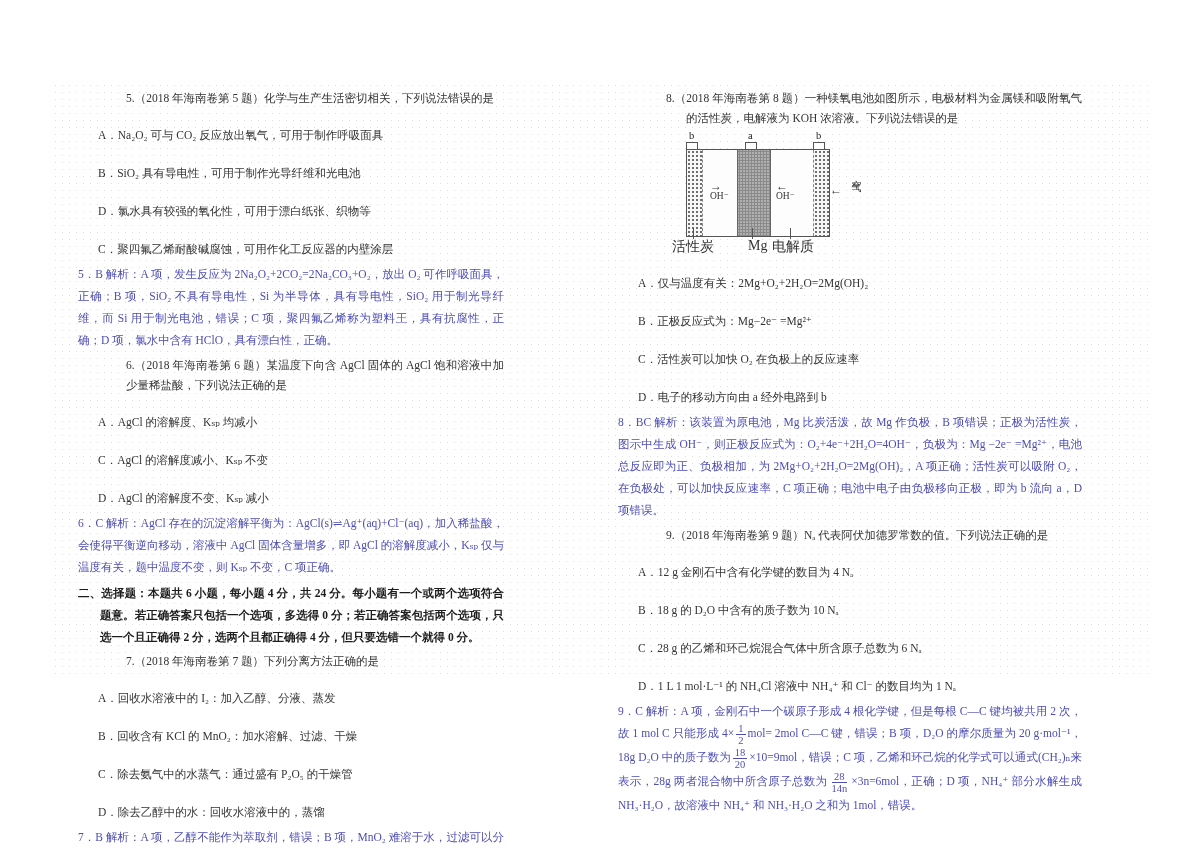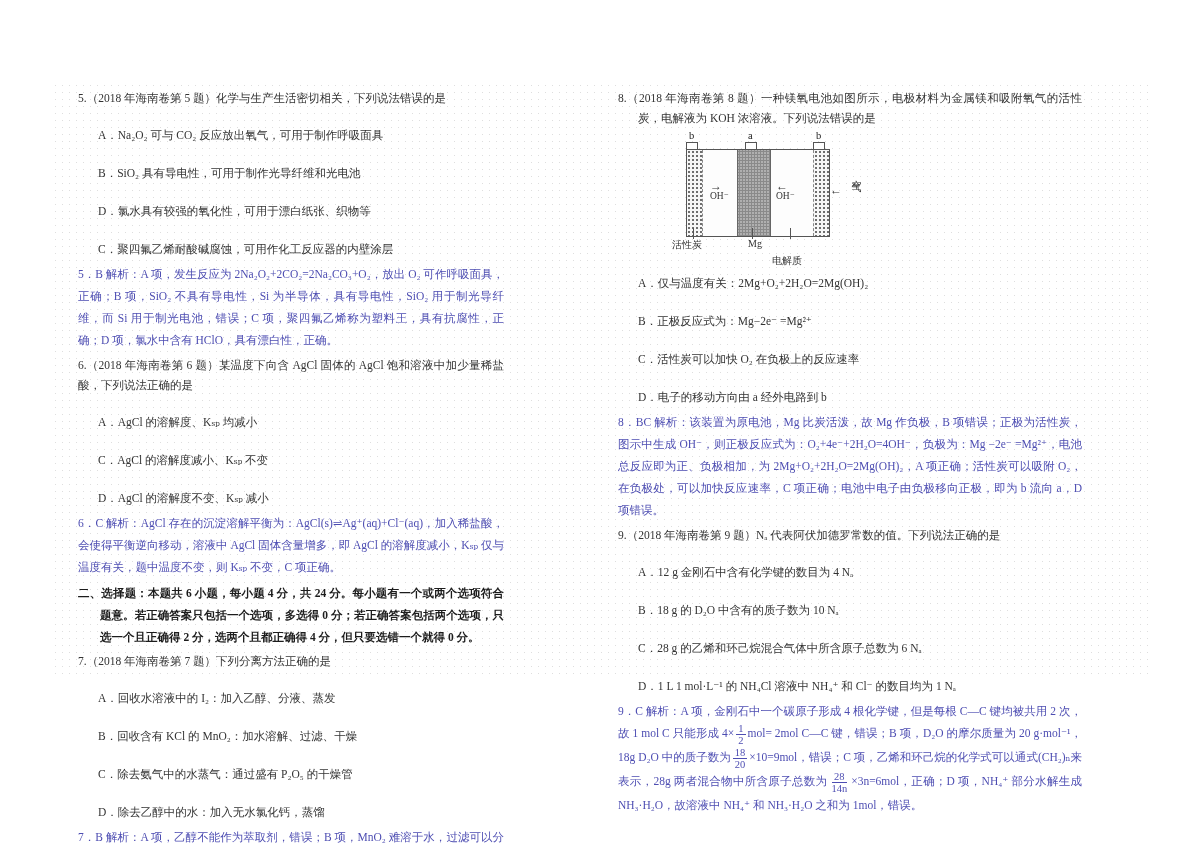--- a/index.html
+++ b/index.html
@@ -9,21 +9,21 @@
     -webkit-font-smoothing:antialiased;
   }
   .halftone{
     position:absolute;left:52px;top:82px;width:1096px;height:596px;
     background-image:radial-gradient(#dedede 0.7px,transparent 0.9px);
     background-size:7px 7px;pointer-events:none;
   }
   .col{position:absolute;top:88px;font-size:11.5px;color:#333;}
   .col-left{left:78px;width:426px;}
   .col-right{left:618px;width:464px;}
-  .stem{line-height:20px;text-align:justify;color:#333;}
+  .stem{line-height:20px;text-align:justify;color:#333;margin-left:48px;}
   .hang{padding-left:20px;text-indent:-20px;}
   .opts{margin:1px 0 2px 20px;}
   .opt{line-height:22px;color:#333;margin-top:16px;}
   .ans{color:#4d4db2;line-height:22px;text-align:justify;margin:3px 0 4px 0;}
   .section{font-weight:bold;color:#1c1c1c;line-height:22px;text-align:justify;
     padding-left:22px;text-indent:-22px;margin:2px 0 3px 0;}
   .frac{display:inline-flex;flex-direction:column;align-items:center;
     vertical-align:middle;line-height:1.05;font-size:10.5px;margin:0 2px;}
   .frac .num{border-bottom:1px solid currentColor;padding:0 2px;}
   .frac .den{padding:0 2px;}
@@ -45,21 +45,21 @@
     background-size:3px 3px;
     border-left:1px solid #666;border-right:1px solid #666;}
   .term{position:absolute;top:10px;width:10px;height:7px;border:1px solid #555;background:#fff;}
   .term-label{position:absolute;top:-2px;font-size:10.5px;color:#222;}
   .oh{position:absolute;font-size:9.5px;color:#333;white-space:nowrap;}
   .oh .arr{display:block;font-size:12px;line-height:8px;}
   .air{position:absolute;left:181px;top:40px;writing-mode:vertical-rl;
     letter-spacing:2px;font-size:10px;color:#333;}
   .air-arr{position:absolute;left:162px;top:51px;font-size:12px;color:#333;}
   .leader{position:absolute;width:1px;height:11px;background:#555;top:96px;}
-  .cap{position:absolute;top:106px;font-size:10px;color:#333;white-space:nowrap;}
+  .cap{position:absolute;top:106px;font-size:14px;color:#333;white-space:nowrap;}
 </style>
 </head>
 <body>
 
 <div class="halftone"></div>
 
 <div class="col col-left">
 
   <div class="stem">5.（2018 年海南卷第 5 题）化学与生产生活密切相关，下列说法错误的是</div>
   <div class="opts">
@@ -78,21 +78,21 @@
   </div>
   <div class="ans">6．C 解析：AgCl 存在的沉淀溶解平衡为：AgCl(s)⇌Ag⁺(aq)+Cl⁻(aq)，加入稀盐酸，会使得平衡逆向移动，溶液中 AgCl 固体含量增多，即 AgCl 的溶解度减小，Kₛₚ 仅与温度有关，题中温度不变，则 Kₛₚ 不变，C 项正确。</div>
 
   <div class="section">二、选择题：本题共 6 小题，每小题 4 分，共 24 分。每小题有一个或两个选项符合题意。若正确答案只包括一个选项，多选得 0 分；若正确答案包括两个选项，只选一个且正确得 2 分，选两个且都正确得 4 分，但只要选错一个就得 0 分。</div>
 
   <div class="stem">7.（2018 年海南卷第 7 题）下列分离方法正确的是</div>
   <div class="opts">
     <div class="opt">A．回收水溶液中的 I₂：加入乙醇、分液、蒸发</div>
     <div class="opt">B．回收含有 KCl 的 MnO₂：加水溶解、过滤、干燥</div>
     <div class="opt">C．除去氨气中的水蒸气：通过盛有 P₂O₅ 的干燥管</div>
-    <div class="opt">D．除去乙醇中的水：加入无水氯化钙，蒸馏</div>
+    <div class="opt">D．除去乙醇中的水：回收水溶液中的，蒸馏</div>
   </div>
   <div class="ans">7．B 解析：A 项，乙醇不能作为萃取剂，错误；B 项，MnO₂ 难溶于水，过滤可以分离 MnO₂ 和 KCl，正确；C 项，NH₃ 为碱性气体，可以被 P₂O₅ 吸收，错误；D 项，乙醇中的水，应先加生石灰吸收后，再蒸馏出乙醇，错误。</div>
 
 </div>
 
 <div class="col col-right">
 
   <div class="stem hang">8.（2018 年海南卷第 8 题）一种镁氧电池如图所示，电极材料为金属镁和吸附氧气的活性炭，电解液为 KOH 浓溶液。下列说法错误的是</div>
 
   <div class="fig">
@@ -119,21 +119,21 @@
     </span>
 
     <span class="air-arr">←</span>
     <span class="air">空气</span>
 
     <span class="leader" style="left:25px;"></span>
     <span class="leader" style="left:84px;"></span>
     <span class="leader" style="left:122px;"></span>
     <span class="cap" style="left:4px;">活性炭</span>
     <span class="cap" style="left:80px;">Mg</span>
-    <span class="cap" style="left:104px;margin-top:16px;">电解质</span>
+    <span class="cap" style="left:104px;">电解质</span>
   </div>
 
   <div class="opts">
     <div class="opt">A．仅与温度有关：2Mg+O₂+2H₂O=2Mg(OH)₂</div>
     <div class="opt">B．正极反应式为：Mg−2e⁻ =Mg²⁺</div>
     <div class="opt">C．活性炭可以加快 O₂ 在负极上的反应速率</div>
     <div class="opt">D．电子的移动方向由 a 经外电路到 b</div>
   </div>
   <div class="ans">8．BC 解析：该装置为原电池，Mg 比炭活泼，故 Mg 作负极，B 项错误；正极为活性炭，图示中生成 OH⁻，则正极反应式为：O₂+4e⁻+2H₂O=4OH⁻，负极为：Mg −2e⁻ =Mg²⁺，电池总反应即为正、负极相加，为 2Mg+O₂+2H₂O=2Mg(OH)₂，A 项正确；活性炭可以吸附 O₂，在负极处，可以加快反应速率，C 项正确；电池中电子由负极移向正极，即为 b 流向 a，D 项错误。</div>
 

